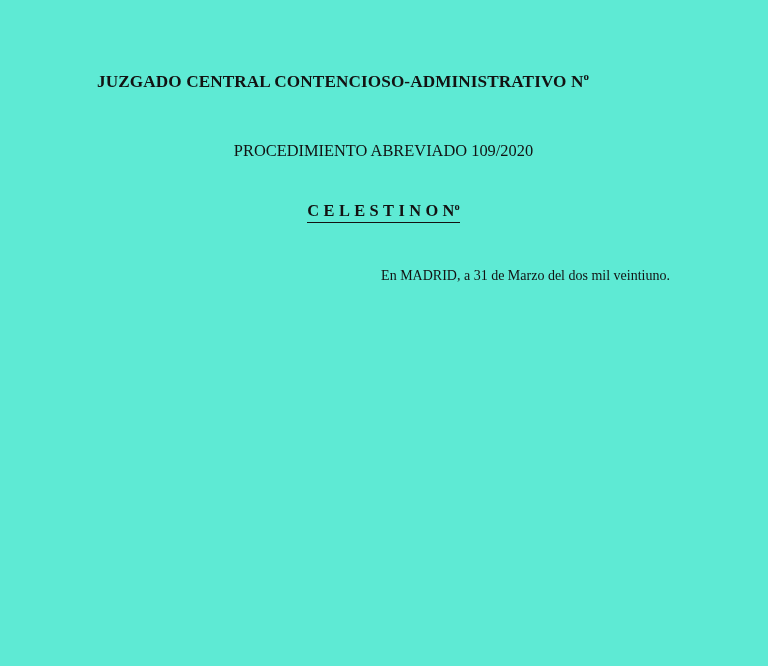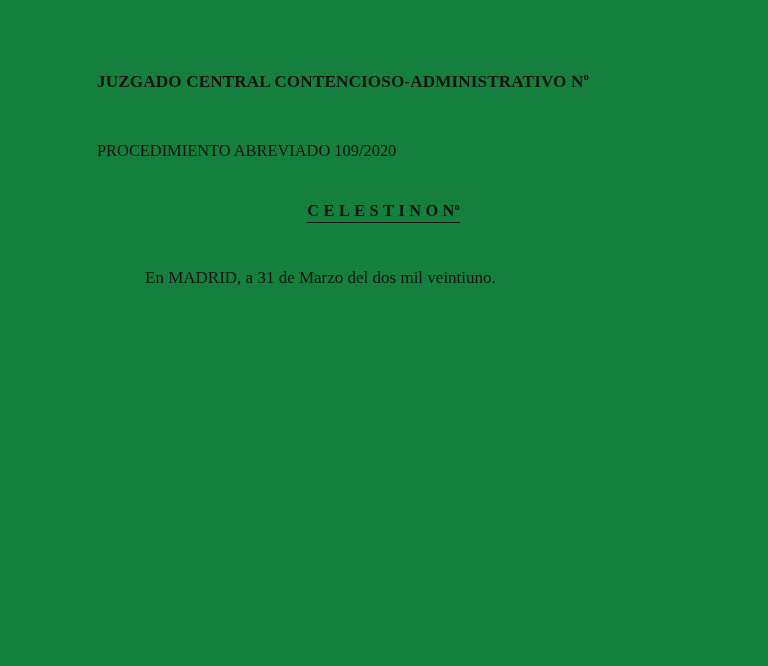--- a/index.html
+++ b/index.html
@@ -13,21 +13,21 @@
     background: #ffffff;
     font-family: "Liberation Serif", "DejaVu Serif", serif;
     color: #121212;
     overflow: hidden;
   }
 
   .page {
     position: relative;
     width: 768px;
     height: 666px;
-    background: #15803d;
+    background: #5eead4;
     box-sizing: border-box;
   }
 
   
   .court-heading {
     position: absolute;
     left: 97px;
     top: 71px;
     width: 573px;
     font-size: 17.2px;
@@ -39,21 +39,21 @@
   }
 
   
   .procedure-ref {
     position: absolute;
     left: 97px;
     top: 141px;
     width: 573px;
     font-size: 16.4px;
     font-weight: normal;
-    text-align: left;
+    text-align: center;
     line-height: 1.25;
     white-space: nowrap;
   }
 
   
   .sentence-title {
     position: absolute;
     left: 97px;
     top: 200px;
     width: 573px;
@@ -73,23 +73,24 @@
   .sentence-title .num {
     letter-spacing: 0;
   }
 
   
   .date-line {
     position: absolute;
     left: 97px;
     top: 267px;
     width: 573px;
-    font-size: 17px;
+    font-size: 14px;
     text-indent: 48px;
     line-height: 1.3;
+    text-align: right;
   }
 
   
   .body-paragraph {
     position: absolute;
     left: 97px;
     top: 333px;
     width: 573px;
     font-size: 16.4px;
     line-height: 32px;

